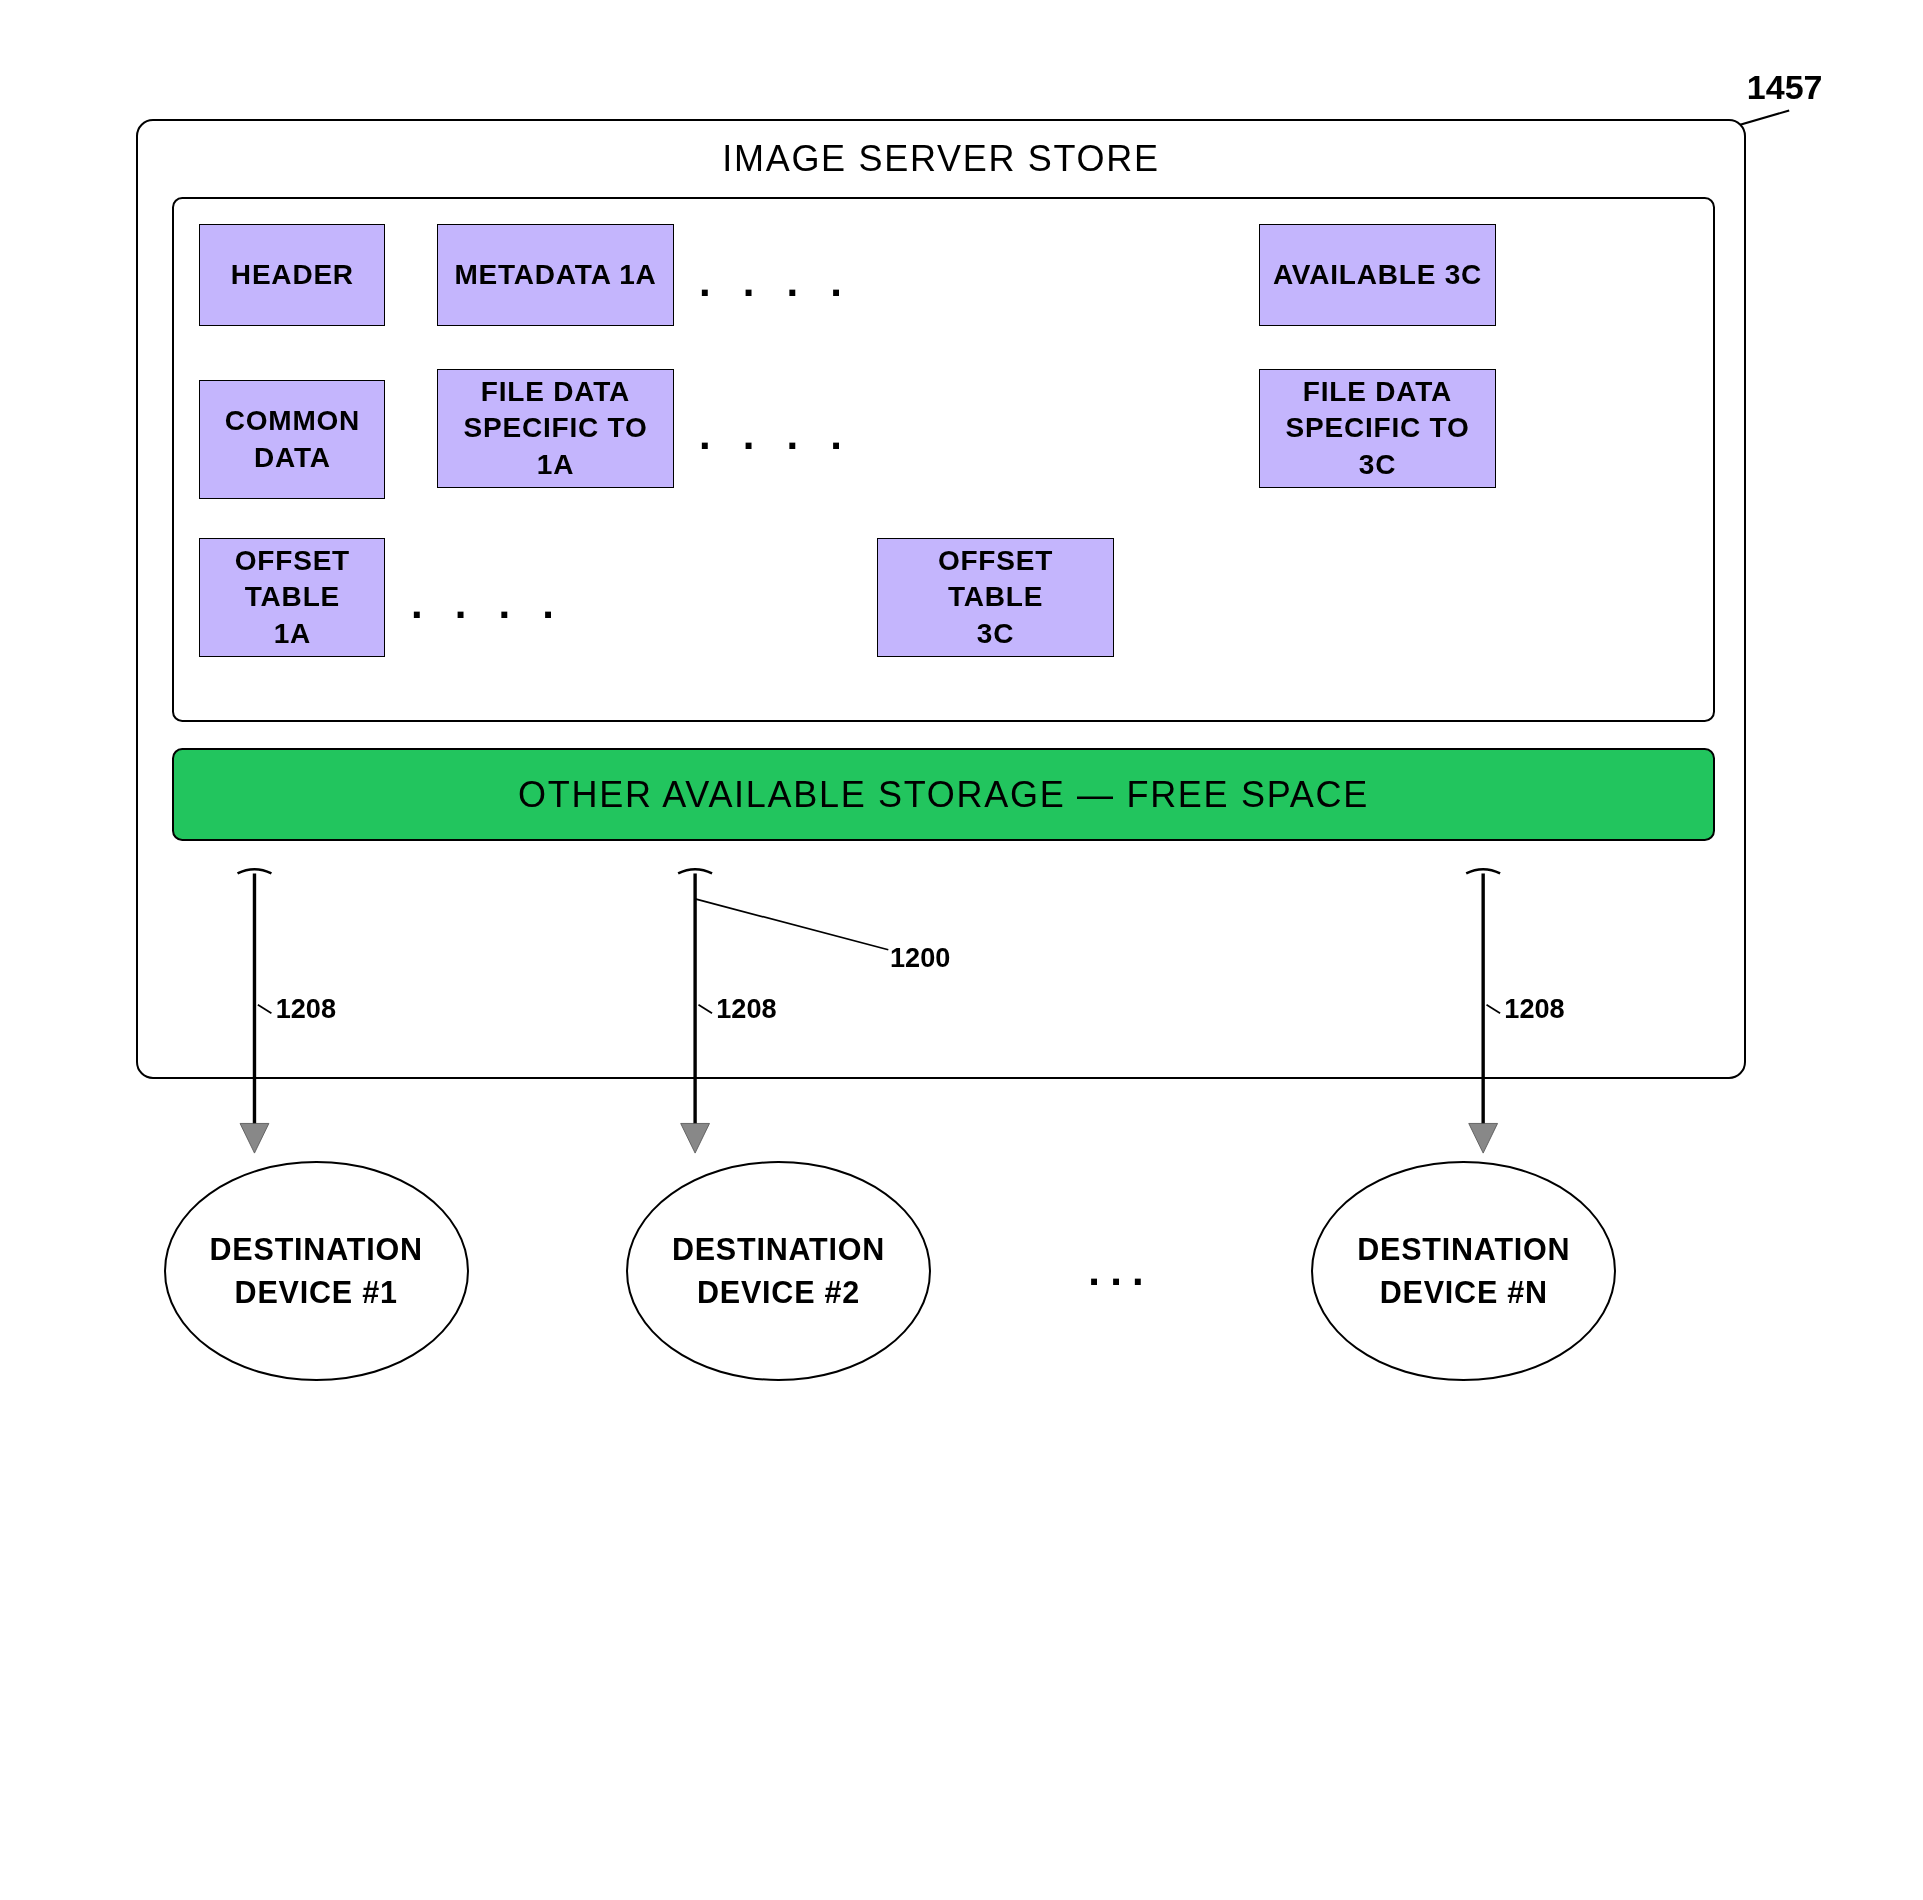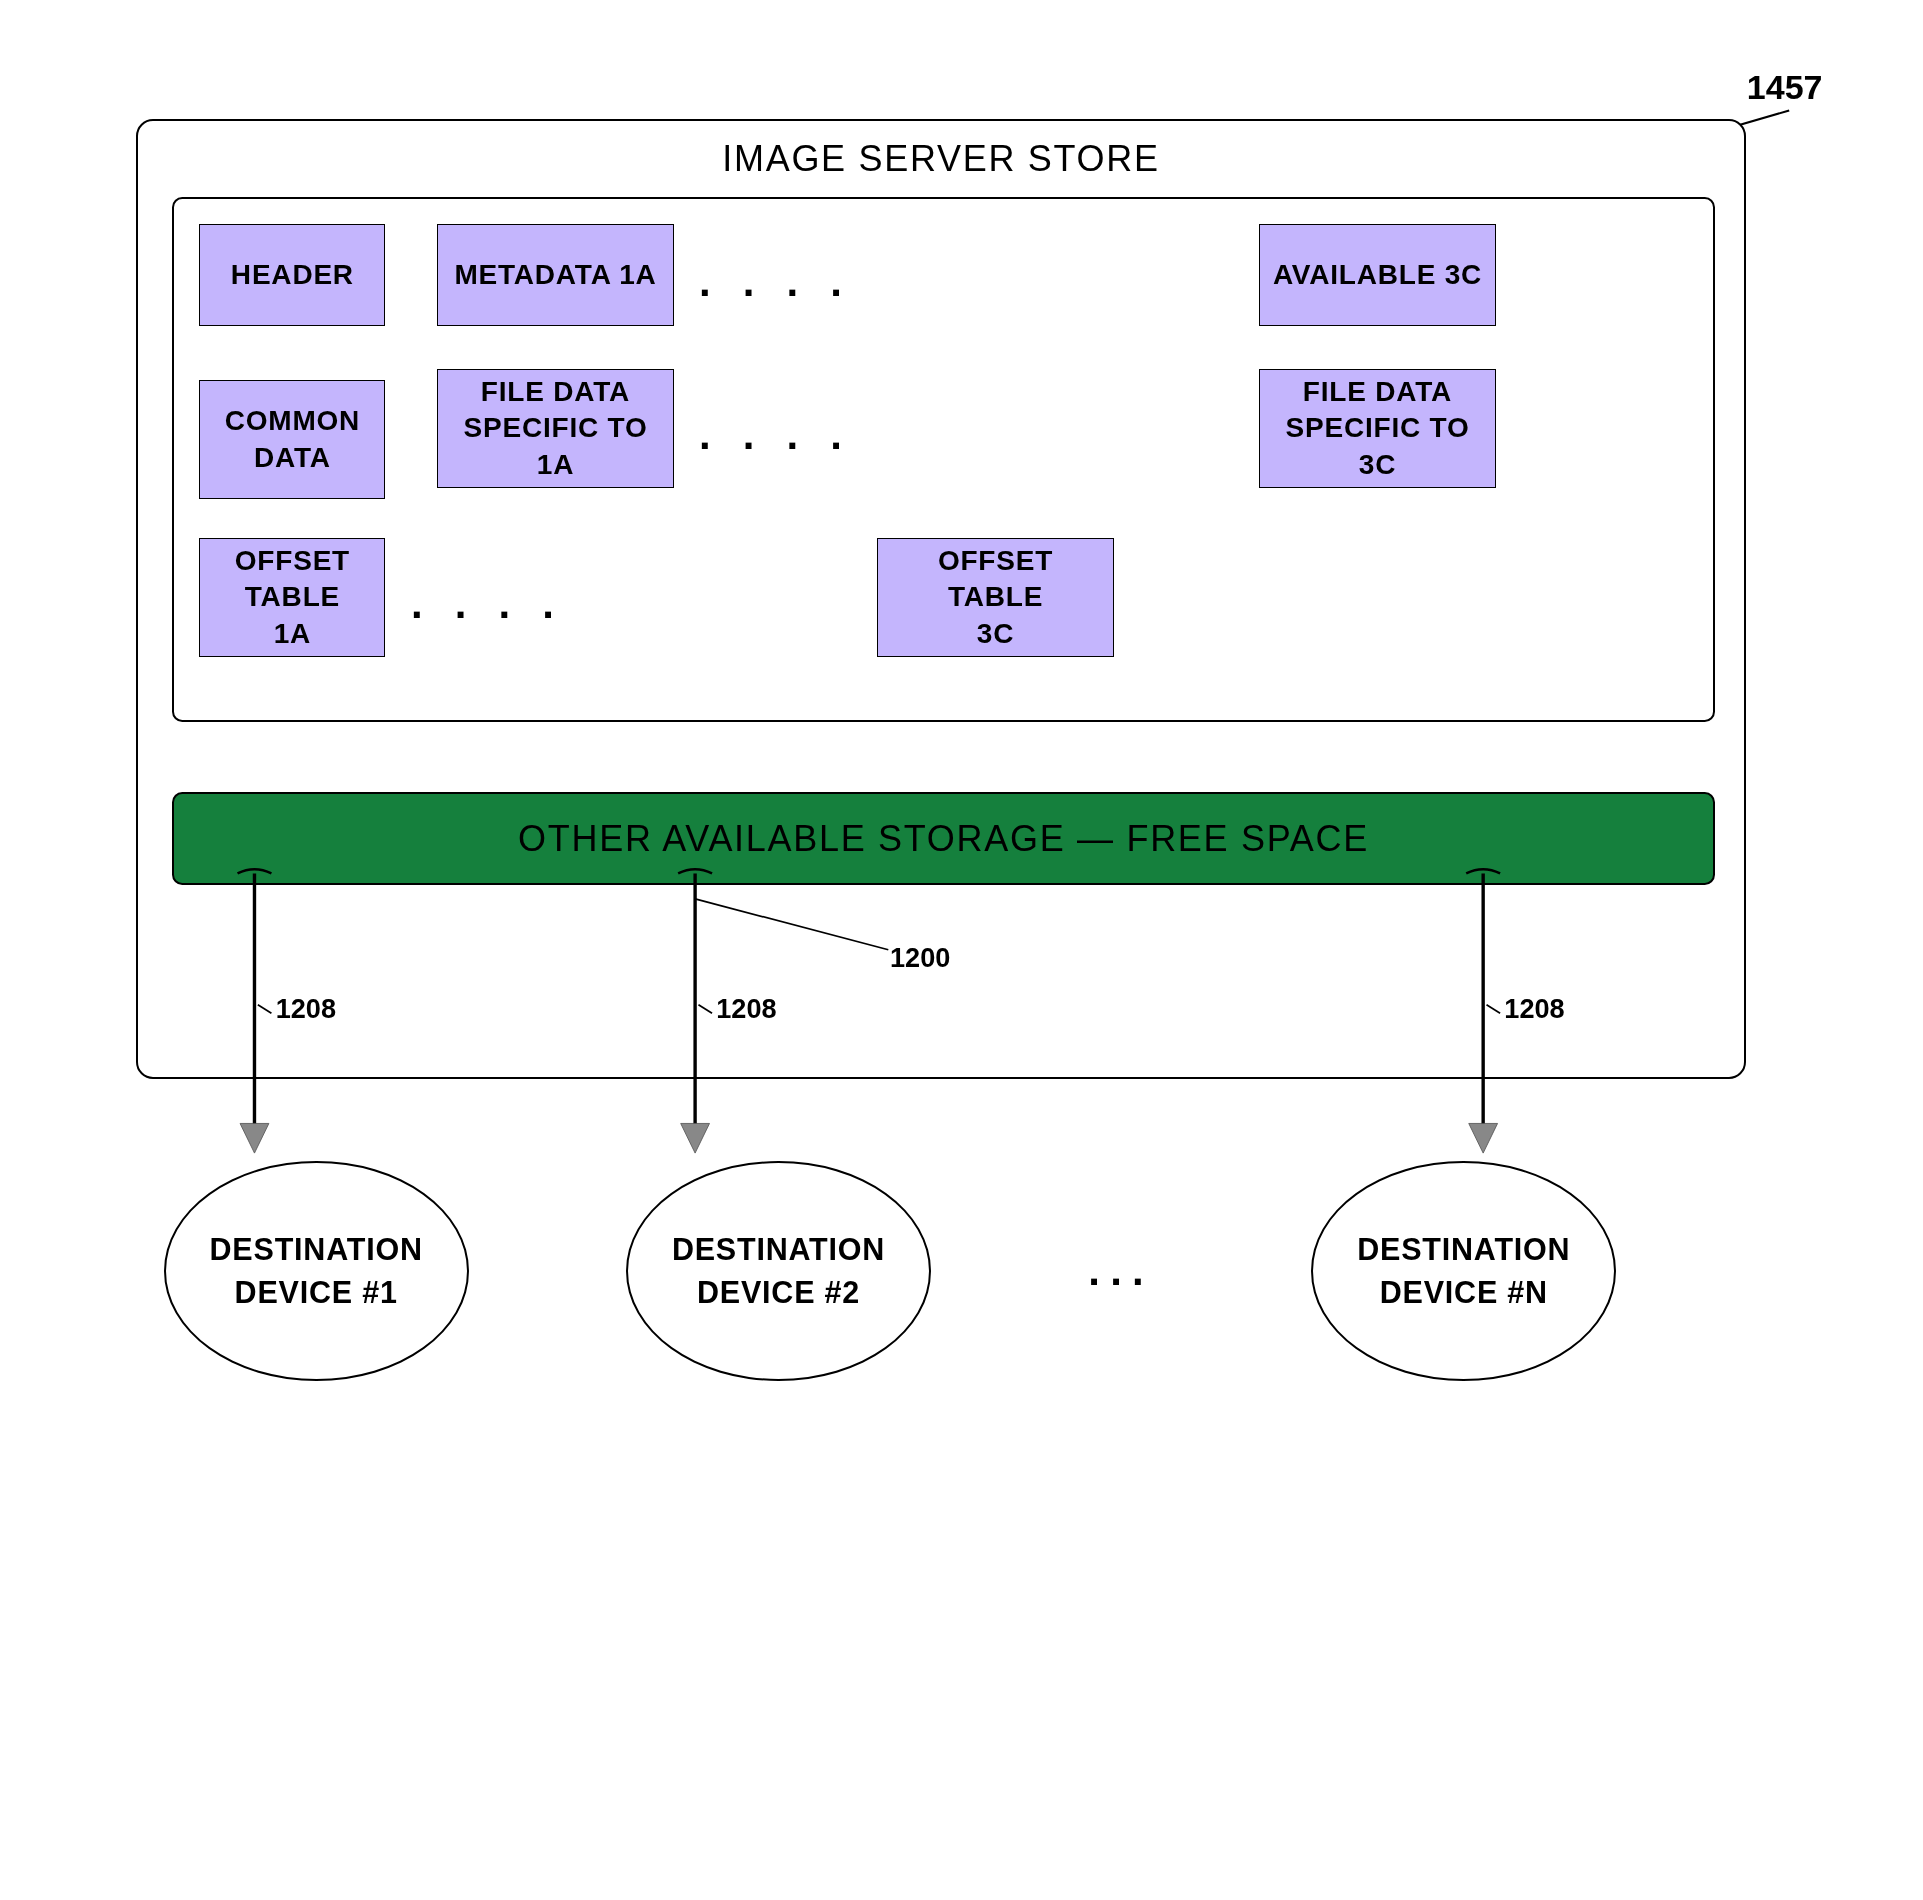--- a/index.html
+++ b/index.html
@@ -130,22 +130,21 @@
       left: 34px;
       width: 1543px;
       height: 93px;
       border: 2.5px solid #000;
       border-radius: 10.2px;
       display: flex;
       align-items: center;
       justify-content: center;
       font-size: 36px;
       letter-spacing: 1.7px;
-      background: #15803d;
-      margin-top: 44px;
+      background: #22c55e;
     }
 
     
     .arrows-svg {
       position: absolute;
       top: 797px;
       left: 0;
       width: 1610px;
       height: 322px;
     }

